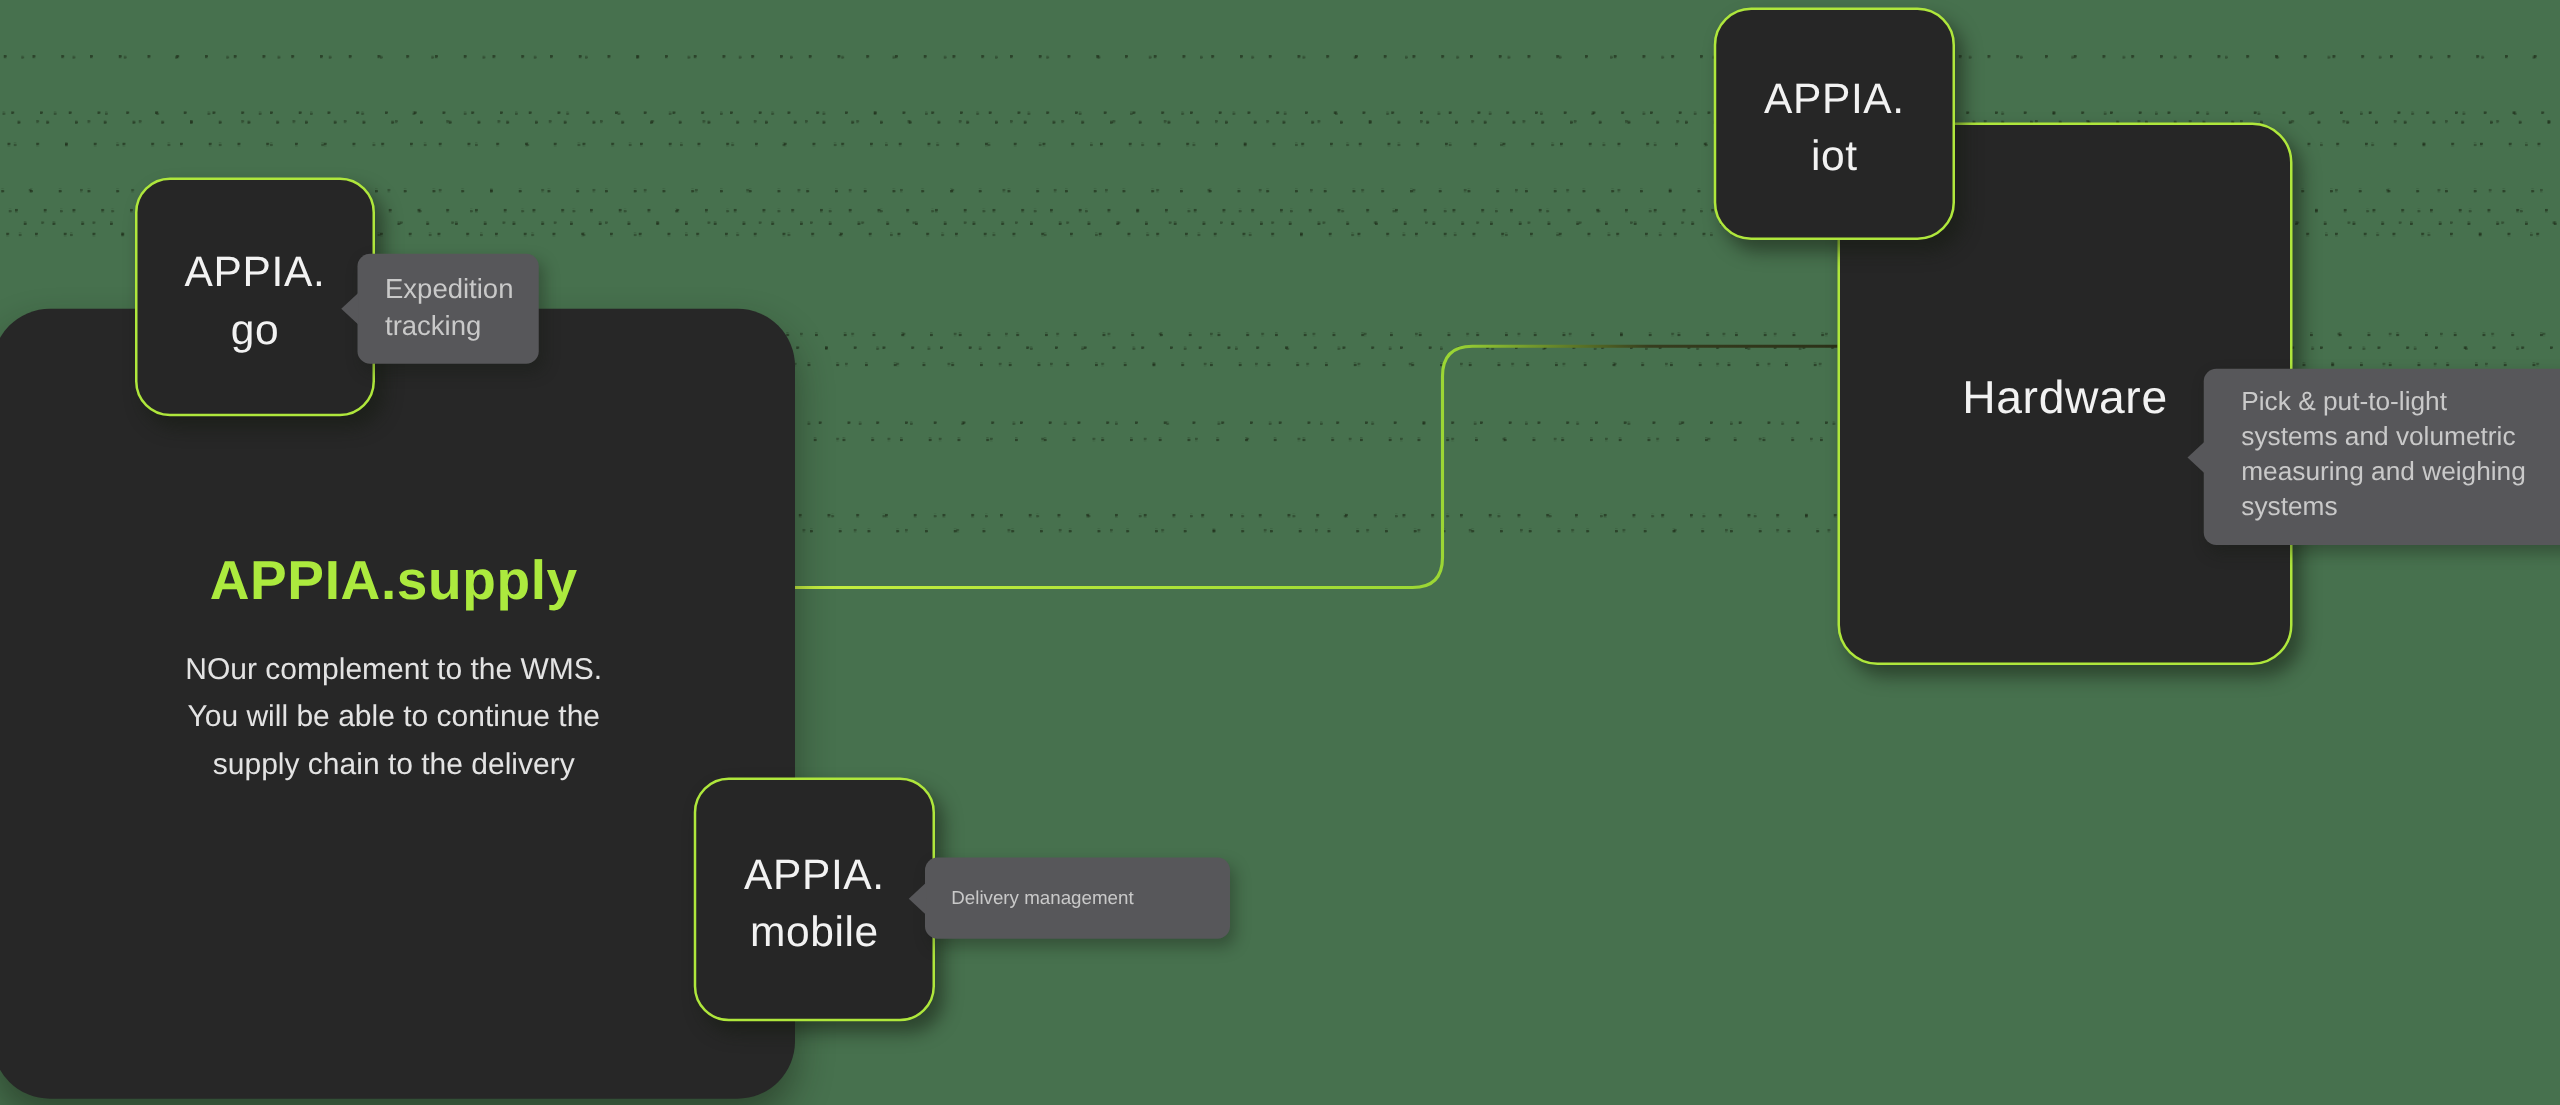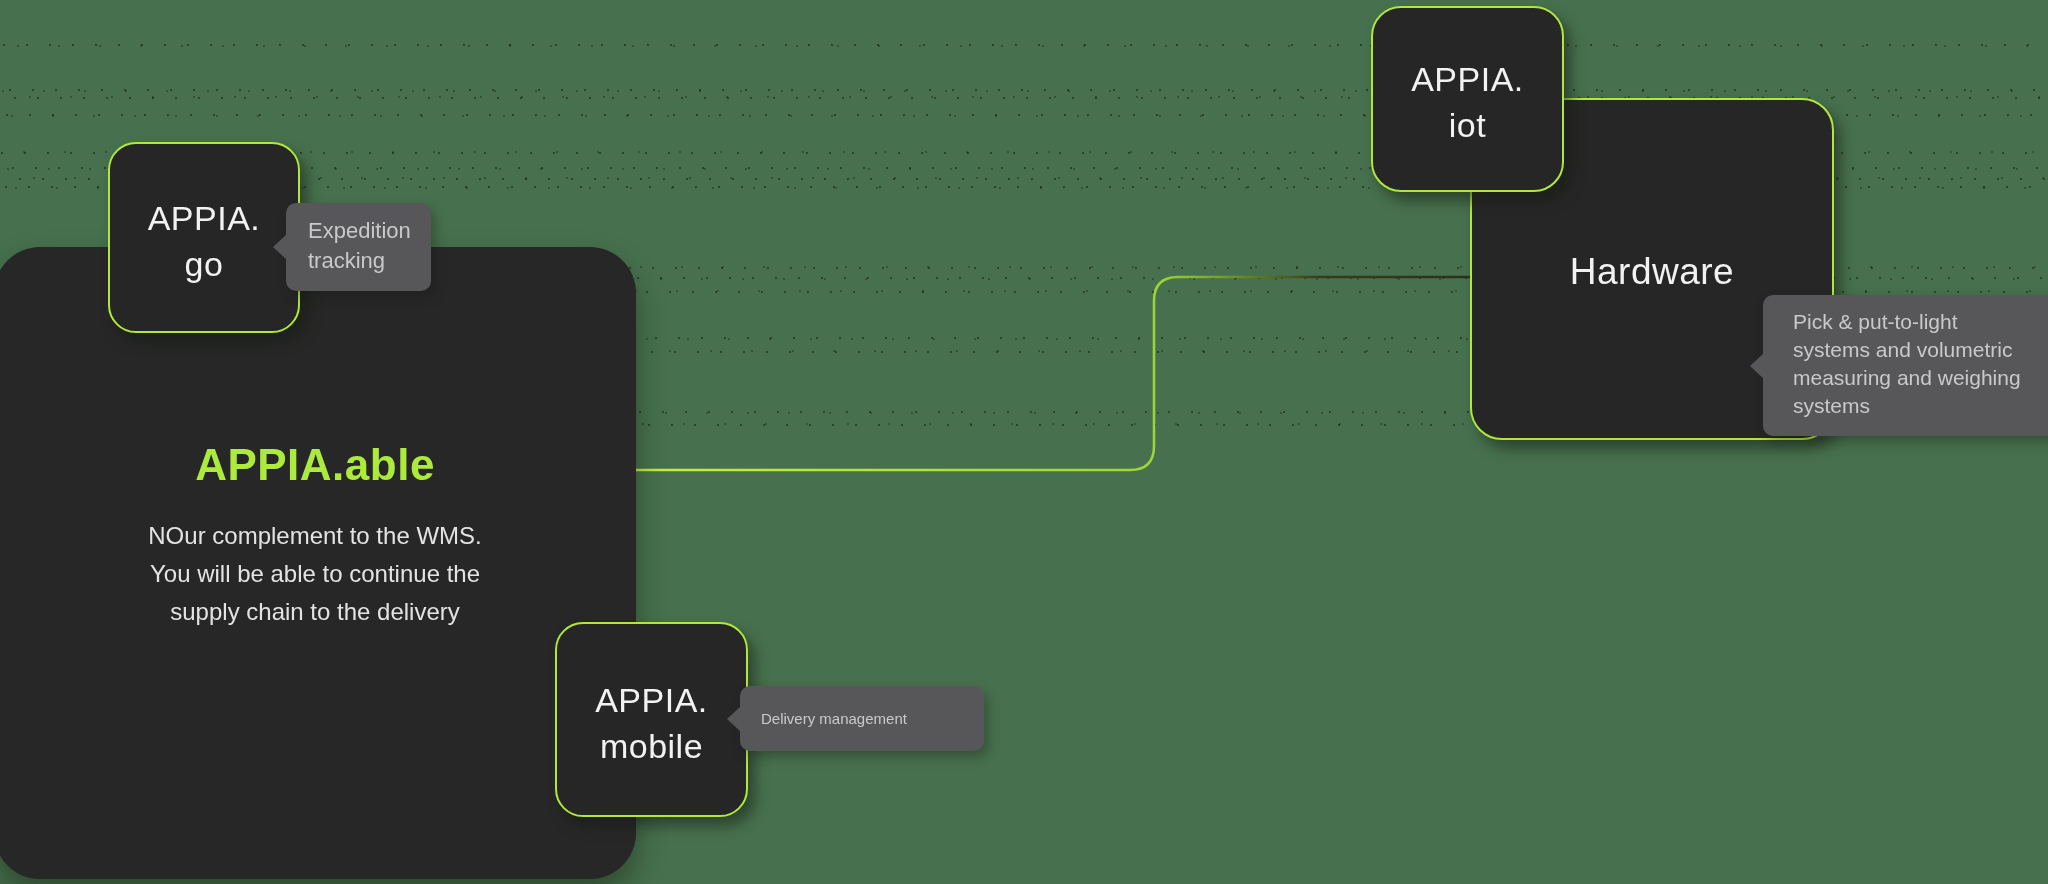--- a/index.html
+++ b/index.html
@@ -55,21 +55,21 @@
     color:var(--title-green);letter-spacing:.5px;text-align:center;
   }
   .big-box .desc{
     margin-top:26px;font-size:24px;line-height:38px;color:var(--body-text);
     text-align:center;
   }
   .node-go{left:108px;top:142px;width:192px;height:191px;}
   .node-mobile{left:555px;top:622px;width:193px;height:195px;}
   .node-iot{left:1371px;top:6px;width:193px;height:186px;border-radius:30px;}
   .node-hardware{
-    left:1470px;top:98px;width:364px;height:342px;border-radius:32px;
+    left:1470px;top:98px;width:364px;height:434px;border-radius:32px;
     font-size:37px;
   }
 
   .tooltip{
     position:absolute;background:var(--tooltip-fill);border-radius:10px;
     color:var(--tooltip-text);box-shadow:4px 6px 12px rgba(20,26,16,.35);
   }
   .tooltip .arrow{
     position:absolute;left:-13px;top:50%;margin-top:-13px;width:0;height:0;
     border-top:13px solid transparent;border-bottom:13px solid transparent;
@@ -110,21 +110,21 @@
         <stop offset="0.45" stop-color="#A6DF36"></stop>
         <stop offset="0.63" stop-color="#9BD634"></stop>
         <stop offset="0.82" stop-color="#363D1E"></stop>
         <stop offset="1" stop-color="#2B3118"></stop>
       </linearGradient>
     </defs>
     <path d="M 636 470 H 1130 Q 1154 470 1154 446 V 301 Q 1154 277 1178 277 H 1470" fill="none" stroke="url(#connGrad)" stroke-width="2.5"></path>
   </svg>
 
   <div class="node big-box">
-    <div class="title">APPIA.able</div>
+    <div class="title">APPIA.supply</div>
     <div class="desc">
       <div>NOur complement to the WMS.</div>
       <div>You will be able to continue the</div>
       <div>supply chain to the delivery</div>
     </div>
   </div>
 
   <div class="node card node-hardware">
     <div>Hardware</div>
   </div>

